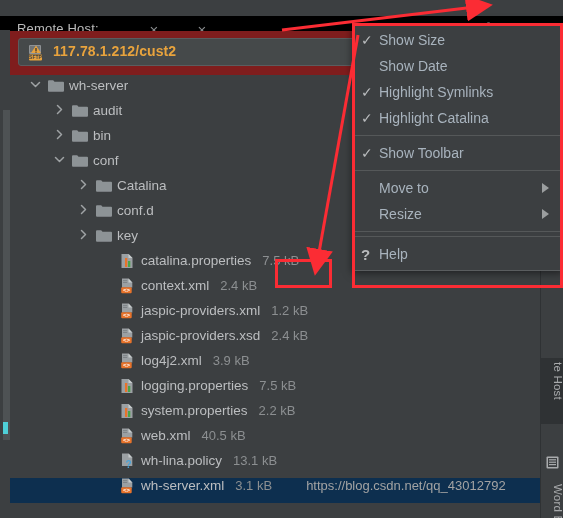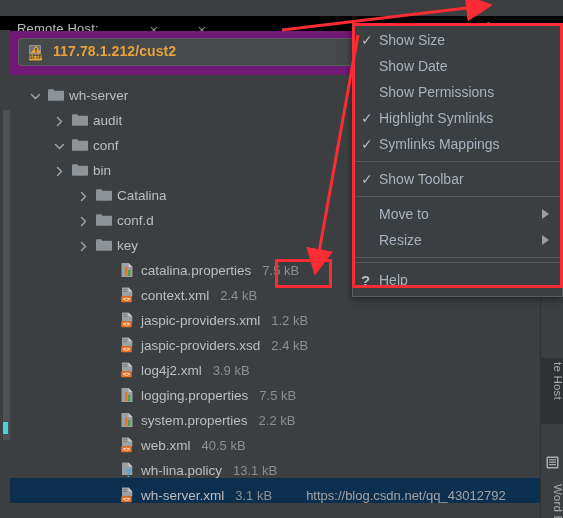--- a/index.html
+++ b/index.html
@@ -69,21 +69,21 @@
     background: #4e5254;
   }
   .gutter-mark {
     position: absolute; left: 3px; top: 392px; width: 5px; height: 12px;
     background: #4fd0d8;
   }
 
   
   .addressbar-wrap {
     position: absolute; left: 10px; top: 31px; width: 553px; height: 44px;
-    background: #701a75;
+    background: #7f1d1d;
     text-decoration: underline;
   }
   .addressbar {
     position: absolute; left: 8px; top: 7px; width: 533px; height: 28px;
     background: #45494a;
     border: 1px solid #5a5d5f;
     border-radius: 3px;
   }
   .sftp-icon {
     position: absolute; left: 8px; top: 4px; width: 19px; height: 19px;
@@ -95,21 +95,21 @@
   }
 
   
   .tree {
     position: absolute; left: 10px; top: 78px; width: 553px; height: 440px;
     background: #3c3f41;
     overflow: hidden;
   }
   .row {
     position: relative; height: 25px; width: 553px;
-    display: flex; align-items: flex-end;
+    display: flex; align-items: flex-start;
     cursor: default;
   }
   .row.selected { background: #0d2f4f; }
   .chev {
     width: 13px; height: 13px; flex: 0 0 13px;
     position: relative;
   }
   .chev svg { display: block; }
   .ico { flex: 0 0 18px; width: 18px; height: 16px; position: relative; margin-right: 4px; }
   .ico svg { display: block; }
@@ -270,45 +270,45 @@
           <svg width="18" height="16" viewBox="0 0 18 16">
             <path d="M1 3.2a1 1 0 0 1 1-1h4.2l1.3 1.5H16a1 1 0 0 1 1 1v8.1a1 1 0 0 1-1 1H2a1 1 0 0 1-1-1z" fill="#8d9396"></path>
           </svg>
         </div>
         <div class="name">audit</div>
       </div>
       <div class="row">
         <div style="width: 43px; flex: 0 0 43px;"></div>
         <div class="chev">
           <svg width="13" height="13" viewBox="0 0 13 13">
+            <path d="M4.5 2.5 L8.5 6.5 L4.5 10.5" fill="none" stroke="#9fa3a5" stroke-width="1.5" stroke-linecap="round" stroke-linejoin="round"></path>
+          </svg>
+        </div>
+        <div style="width: 5px; flex: 0 0 5px;"></div>
+        <div class="ico">
+          <svg width="18" height="16" viewBox="0 0 18 16">
+            <path d="M1 3.2a1 1 0 0 1 1-1h4.2l1.3 1.5H16a1 1 0 0 1 1 1v8.1a1 1 0 0 1-1 1H2a1 1 0 0 1-1-1z" fill="#8d9396"></path>
+          </svg>
+        </div>
+        <div class="name">bin</div>
+      </div>
+      <div class="row">
+        <div style="width: 43px; flex: 0 0 43px;"></div>
+        <div class="chev">
+          <svg width="13" height="13" viewBox="0 0 13 13">
             <path d="M2.5 4.5 L6.5 8.5 L10.5 4.5" fill="none" stroke="#9fa3a5" stroke-width="1.5" stroke-linecap="round" stroke-linejoin="round"></path>
           </svg>
         </div>
         <div style="width: 5px; flex: 0 0 5px;"></div>
         <div class="ico">
           <svg width="18" height="16" viewBox="0 0 18 16">
             <path d="M1 3.2a1 1 0 0 1 1-1h4.2l1.3 1.5H16a1 1 0 0 1 1 1v8.1a1 1 0 0 1-1 1H2a1 1 0 0 1-1-1z" fill="#8d9396"></path>
           </svg>
         </div>
         <div class="name">conf</div>
-      </div>
-      <div class="row">
-        <div style="width: 43px; flex: 0 0 43px;"></div>
-        <div class="chev">
-          <svg width="13" height="13" viewBox="0 0 13 13">
-            <path d="M4.5 2.5 L8.5 6.5 L4.5 10.5" fill="none" stroke="#9fa3a5" stroke-width="1.5" stroke-linecap="round" stroke-linejoin="round"></path>
-          </svg>
-        </div>
-        <div style="width: 5px; flex: 0 0 5px;"></div>
-        <div class="ico">
-          <svg width="18" height="16" viewBox="0 0 18 16">
-            <path d="M1 3.2a1 1 0 0 1 1-1h4.2l1.3 1.5H16a1 1 0 0 1 1 1v8.1a1 1 0 0 1-1 1H2a1 1 0 0 1-1-1z" fill="#8d9396"></path>
-          </svg>
-        </div>
-        <div class="name">bin</div>
       </div>
       <div class="row">
         <div style="width: 67px; flex: 0 0 67px;"></div>
         <div class="chev">
           <svg width="13" height="13" viewBox="0 0 13 13">
             <path d="M4.5 2.5 L8.5 6.5 L4.5 10.5" fill="none" stroke="#9fa3a5" stroke-width="1.5" stroke-linecap="round" stroke-linejoin="round"></path>
           </svg>
         </div>
         <div style="width: 5px; flex: 0 0 5px;"></div>
         <div class="ico">
@@ -534,30 +534,26 @@
   <div class="menu" id="menu">
       <div class="mi">
         <div class="check">✓</div>
         <div class="lbl">Show Size</div>
       </div>
       <div class="mi">
         <div class="check"></div>
         <div class="lbl">Show Date</div>
       </div>
       <div class="mi">
-        <div class="check"></div>
-        <div class="lbl">Show Permissions</div>
-      </div>
-      <div class="mi">
         <div class="check">✓</div>
         <div class="lbl">Highlight Symlinks</div>
       </div>
       <div class="mi">
         <div class="check">✓</div>
-        <div class="lbl">Symlinks Mappings</div>
+        <div class="lbl">Highlight Catalina</div>
       </div>
       <div class="msep"></div>
       <div class="mi">
         <div class="check">✓</div>
         <div class="lbl">Show Toolbar</div>
       </div>
       <div class="msep"></div>
       <div class="mi">
         <div class="check"></div>
         <div class="lbl">Move to</div>

